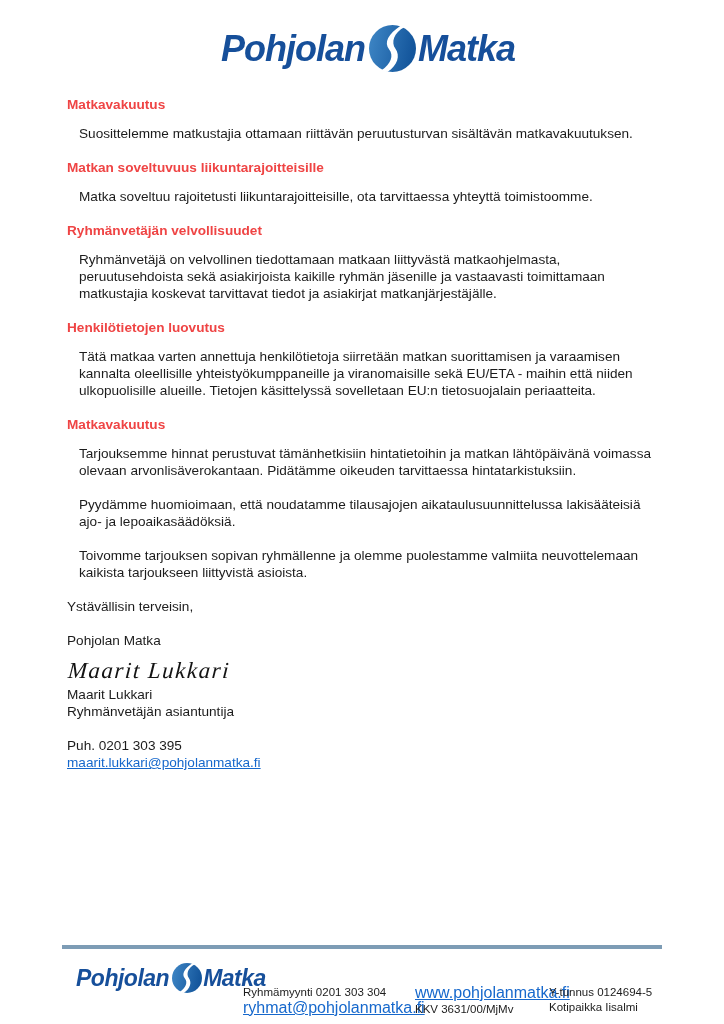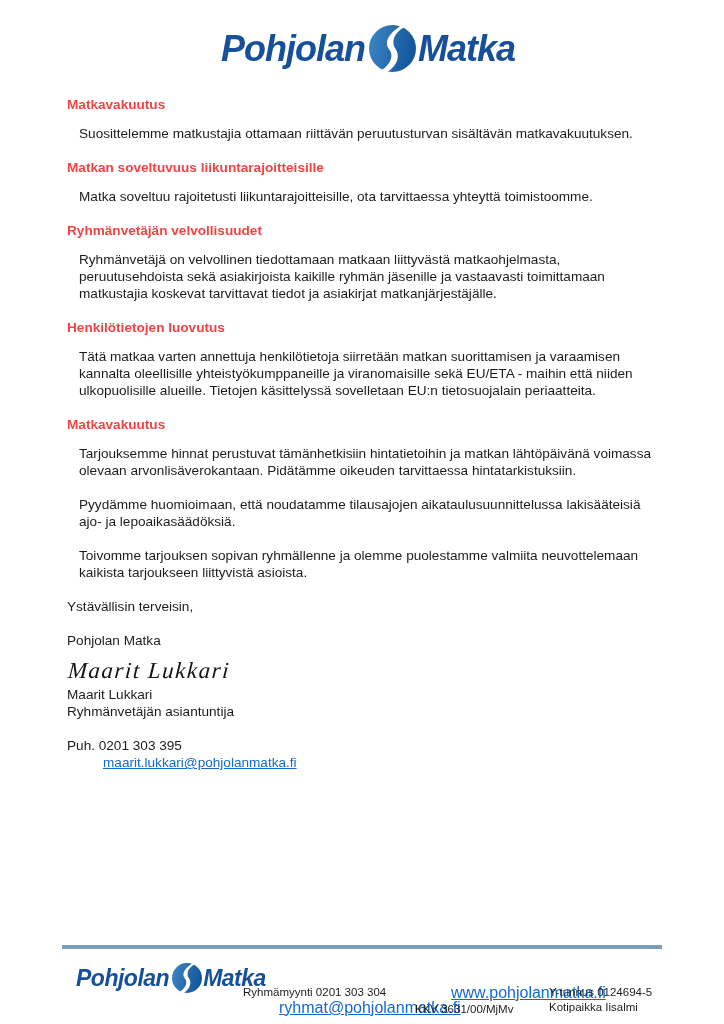--- a/index.html
+++ b/index.html
@@ -44,21 +44,21 @@
   .signature-script{
     font-family:"Liberation Serif","DejaVu Serif",serif;
     font-style:italic;
     font-size:23px;line-height:26px;
     letter-spacing:1.5px;
     transform:skewX(-4deg);
     transform-origin:left bottom;
     margin:9px 0 2px 0;
     color:#141414;
   }
-  a.doc-link{color:#1668cc;text-decoration:underline;margin-left:36px;}
+  a.doc-link{color:#1668cc;text-decoration:underline;}
   
   .footer-rule{
     position:absolute;left:62px;top:945px;
     width:600px;height:4px;background:#7d9cb5;
   }
   .logo-footer{position:absolute;left:64px;top:963px;}
   .footer-col{
     position:absolute;top:985px;
     font-size:11.5px;line-height:15px;color:#1c1c1c;
   }

